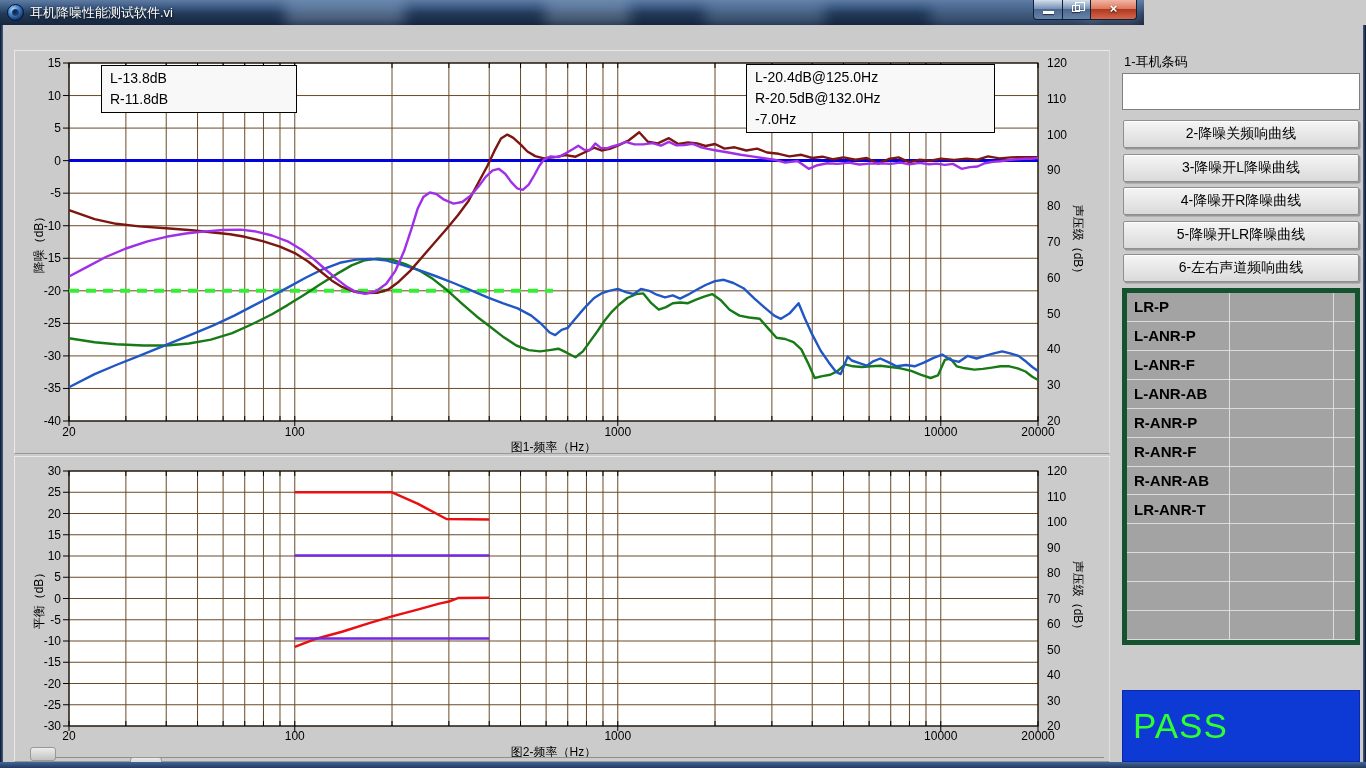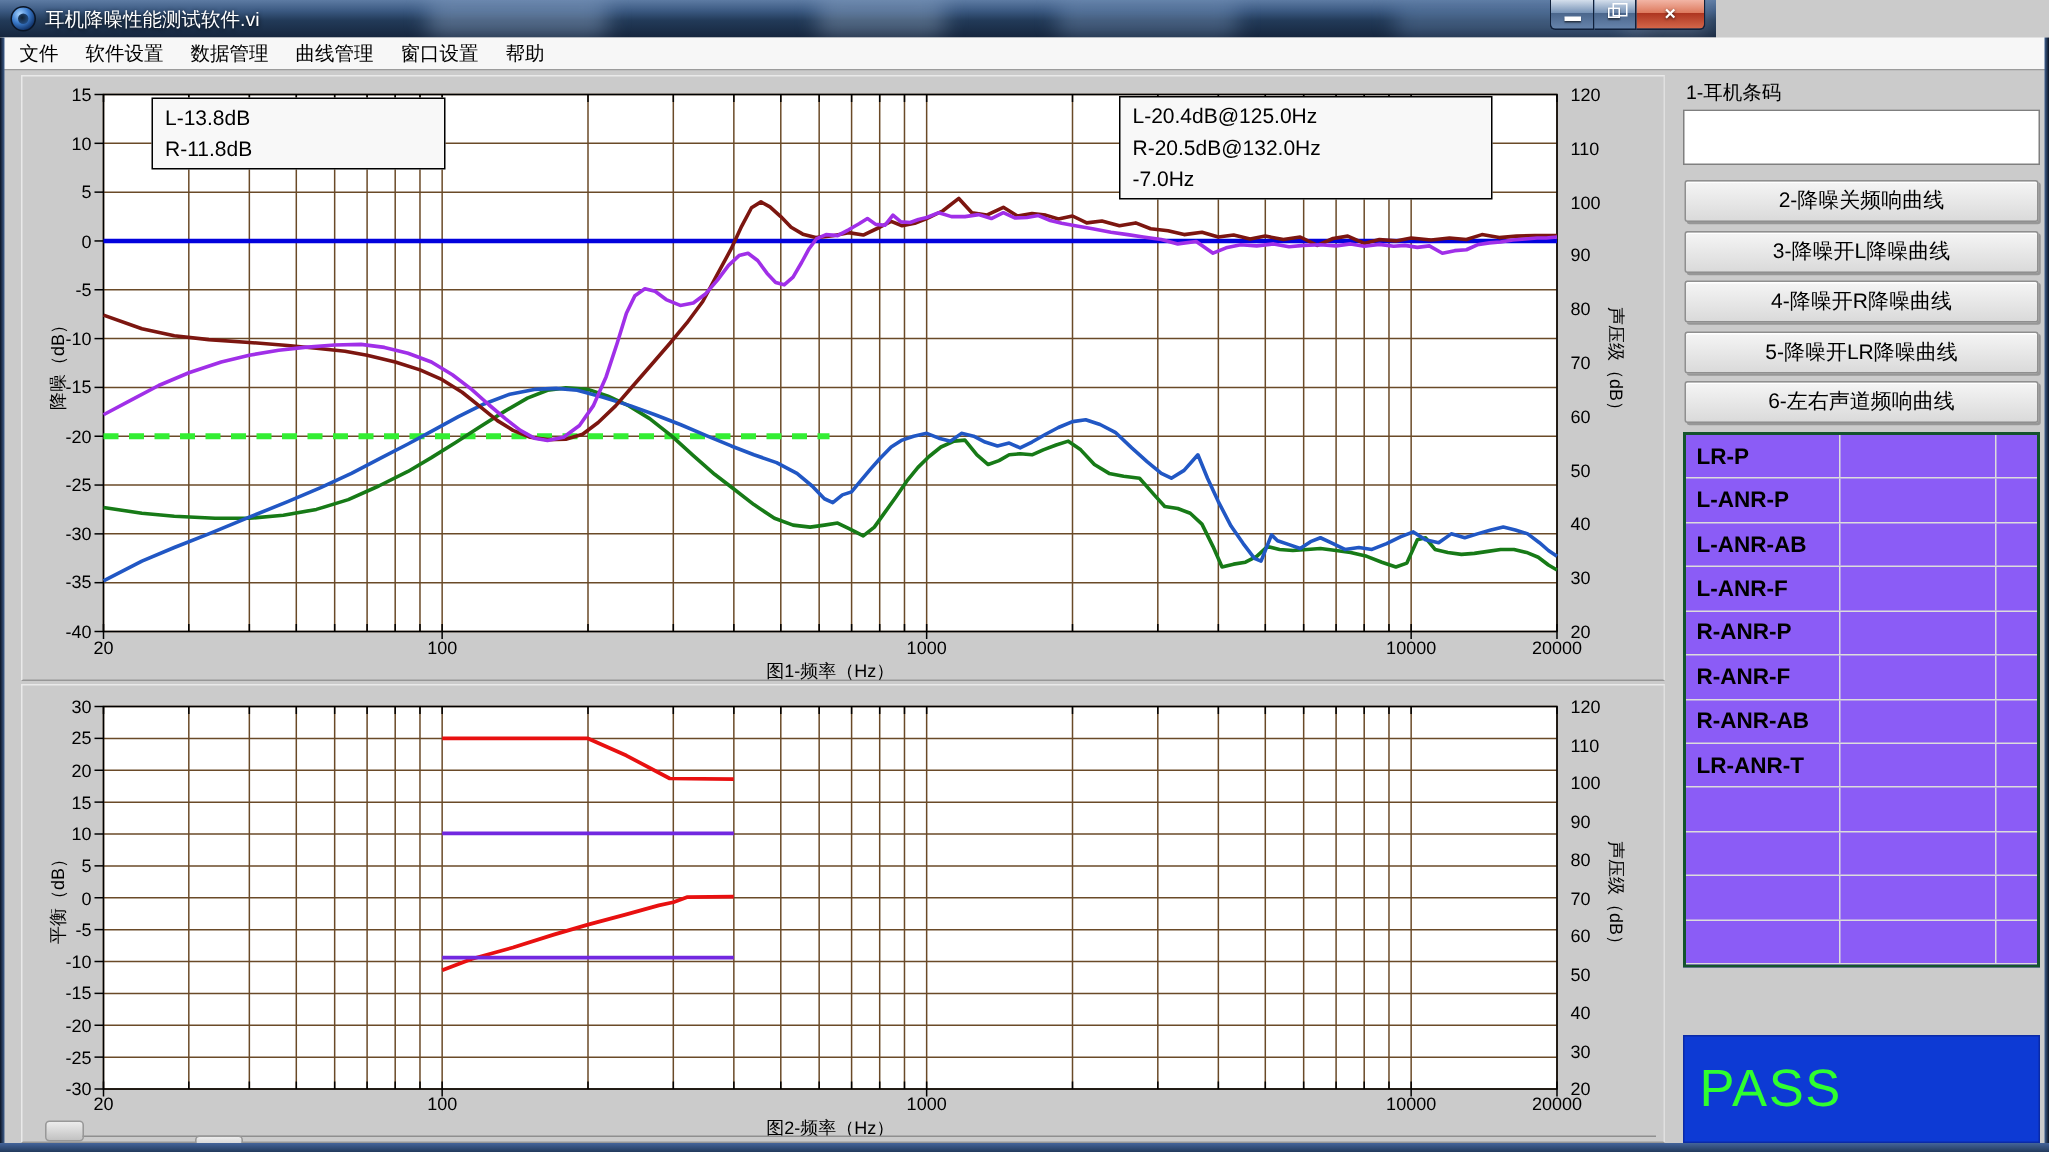--- a/index.html
+++ b/index.html
@@ -58,22 +58,22 @@
   .annotation-line { font-size:14px; color:#000; line-height:21px; white-space:nowrap; }
 
   
   #barcode-label { position:absolute; left:1124px; top:53px; font-size:13px; color:#000; }
   #barcode-input { position:absolute; left:1122px; top:73px; width:238px; height:37px; background:#fff;
     border:1px solid #7f7f7f; font-size:14px; padding:2px 5px; }
   .panel-btn { position:absolute; left:1123px; width:236px; height:28px; font-size:14px; color:#000;
     background:linear-gradient(180deg,#f5f5f5,#dadada); border:1px solid #8f8f8f; border-radius:2px;
     box-shadow:inset 0 1px 0 #ffffff, 1.5px 1.5px 0 rgba(110,110,110,.55);
     display:flex; align-items:center; justify-content:center; cursor:default; }
-  #result-list { position:absolute; left:1122px; top:288px; width:238px; height:357px; background:#8b5cf6;
-    border:2px solid #14532d; display:flex; flex-direction:column; overflow:hidden; }
+  #result-list { position:absolute; left:1122px; top:288px; width:238px; height:357px; background:#a3a3a3;
+    border:5px solid #14532d; display:flex; flex-direction:column; overflow:hidden; }
   .list-row { flex:1; display:flex; border-bottom:1px solid #dcdcdc; }
   .list-cell { border-right:1px solid #dcdcdc; display:flex; align-items:center; }
   .list-cell.c0 { width:103px; padding-left:7px; font-weight:bold; font-size:15px; color:#000; }
   .list-cell.c1 { width:104px; } .list-cell.c2 { flex:1; border-right:none; }
   #recommend-box { position:absolute; left:1122px; top:652px; width:238px; height:33px; background:#fff;
     border:1px solid #9a9a9a; display:flex; align-items:center; padding-left:7px; font-size:15px; color:#000; }
   #result-box { position:absolute; left:1122px; top:690px; width:238px; height:72px;
     border:1px solid #0a2aa8; display:flex; align-items:center; padding-left:10px; }
   #result-text { font-size:35px; letter-spacing:1px; }
 
@@ -101,28 +101,20 @@
         </div>
       <div class="cap-btn" id="btn-max">
           <div class="restore-glyph"></div>
         </div>
       <div class="cap-btn" id="btn-close">
           <div class="close-glyph">×</div>
         </div>
     </div>
   </div>
 
-  <div id="menubar">
-      <div class="menu-item">文件</div>
-      <div class="menu-item">软件设置</div>
-      <div class="menu-item">数据管理</div>
-      <div class="menu-item">曲线管理</div>
-      <div class="menu-item">窗口设置</div>
-      <div class="menu-item">帮助</div>
-    </div>
 
   <div id="chart1" class="chart-widget">
       <svg width="975" height="364" style="position: absolute; left: 48px; top: 12px; overflow: visible;">
         <rect x="6" y="0" width="969" height="358" fill="#ffffff"></rect>
         <line x1="6" y1="0" x2="6" y2="358" stroke="#6a4a28" stroke-width="1"></line>
         <line x1="62.87747667498504" y1="0" x2="62.87747667498504" y2="358" stroke="#6a4a28" stroke-width="1"></line>
         <line x1="103.23268859946592" y1="0" x2="103.23268859946592" y2="358" stroke="#6a4a28" stroke-width="1"></line>
         <line x1="134.53462280106814" y1="0" x2="134.53462280106814" y2="358" stroke="#6a4a28" stroke-width="1"></line>
         <line x1="160.11016527445096" y1="0" x2="160.11016527445096" y2="358" stroke="#6a4a28" stroke-width="1"></line>
         <line x1="181.73397832513905" y1="0" x2="181.73397832513905" y2="358" stroke="#6a4a28" stroke-width="1"></line>
@@ -454,26 +446,26 @@
         <div class="list-cell c0">LR-P</div>
         <div class="list-cell c1"></div>
         <div class="list-cell c2"></div>
       </div>
       <div class="list-row">
         <div class="list-cell c0">L-ANR-P</div>
         <div class="list-cell c1"></div>
         <div class="list-cell c2"></div>
       </div>
       <div class="list-row">
+        <div class="list-cell c0">L-ANR-F</div>
+        <div class="list-cell c1"></div>
+        <div class="list-cell c2"></div>
+      </div>
+      <div class="list-row">
         <div class="list-cell c0">L-ANR-AB</div>
-        <div class="list-cell c1"></div>
-        <div class="list-cell c2"></div>
-      </div>
-      <div class="list-row">
-        <div class="list-cell c0">L-ANR-F</div>
         <div class="list-cell c1"></div>
         <div class="list-cell c2"></div>
       </div>
       <div class="list-row">
         <div class="list-cell c0">R-ANR-P</div>
         <div class="list-cell c1"></div>
         <div class="list-cell c2"></div>
       </div>
       <div class="list-row">
         <div class="list-cell c0">R-ANR-F</div>

